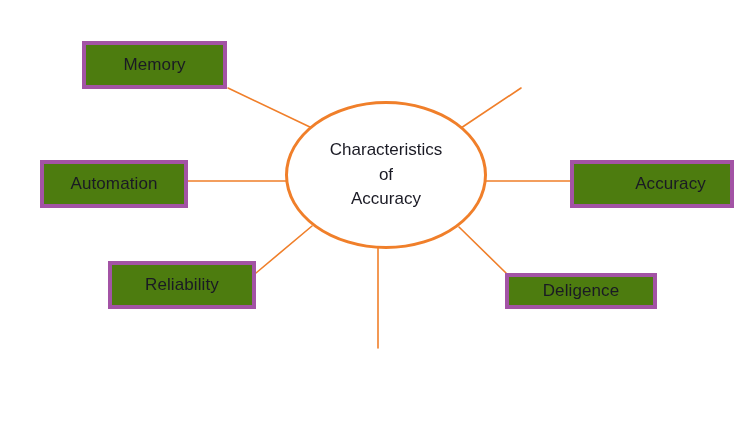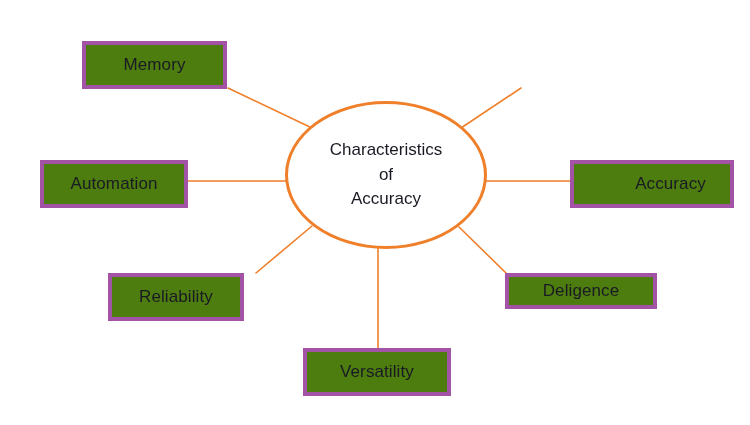--- a/index.html
+++ b/index.html
@@ -61,21 +61,21 @@
     color: #1a1a24;
     text-align: center;
     line-height: 1.45;
     white-space: pre-line;
   }
   
   #box-memory      { left: 82px;  top: 41px;  width: 145px; height: 48px; }
   #box-speed       { left: 522px; top: 41px;  width: 148px; height: 48px; }
   #box-automation  { left: 40px;  top: 160px; width: 148px; height: 48px; }
   #box-accuracy    { left: 570px; top: 160px; width: 164px; height: 48px; padding-left: 37px; }
-  #box-reliability { left: 108px; top: 273px; width: 136px; height: 48px; justify-content: center; }
+  #box-reliability { left: 108px; top: 261px; width: 148px; height: 48px; justify-content: center; }
   #box-deligence   { left: 505px; top: 273px; width: 152px; height: 36px; }
   #box-versatility { left: 303px; top: 348px; width: 148px; height: 48px; }
 </style>
 </head>
 <body>
 
 <div id="diagram-canvas">
 
   <svg id="connector-layer" viewBox="0 0 750 425" width="750" height="425" aria-hidden="true">
     <g stroke="#f07f2a" stroke-width="1.6" fill="none" stroke-linecap="round">
@@ -109,17 +109,14 @@
   </div>
 
   <div class="node-box" id="box-reliability">
     <span class="node-label">Reliability</span>
   </div>
 
   <div class="node-box" id="box-deligence">
     <span class="node-label">Deligence</span>
   </div>
 
-  <div class="node-box" id="box-versatility">
-    <span class="node-label">Versatility</span>
-  </div>
 
 </div>
 
 </body></html>

